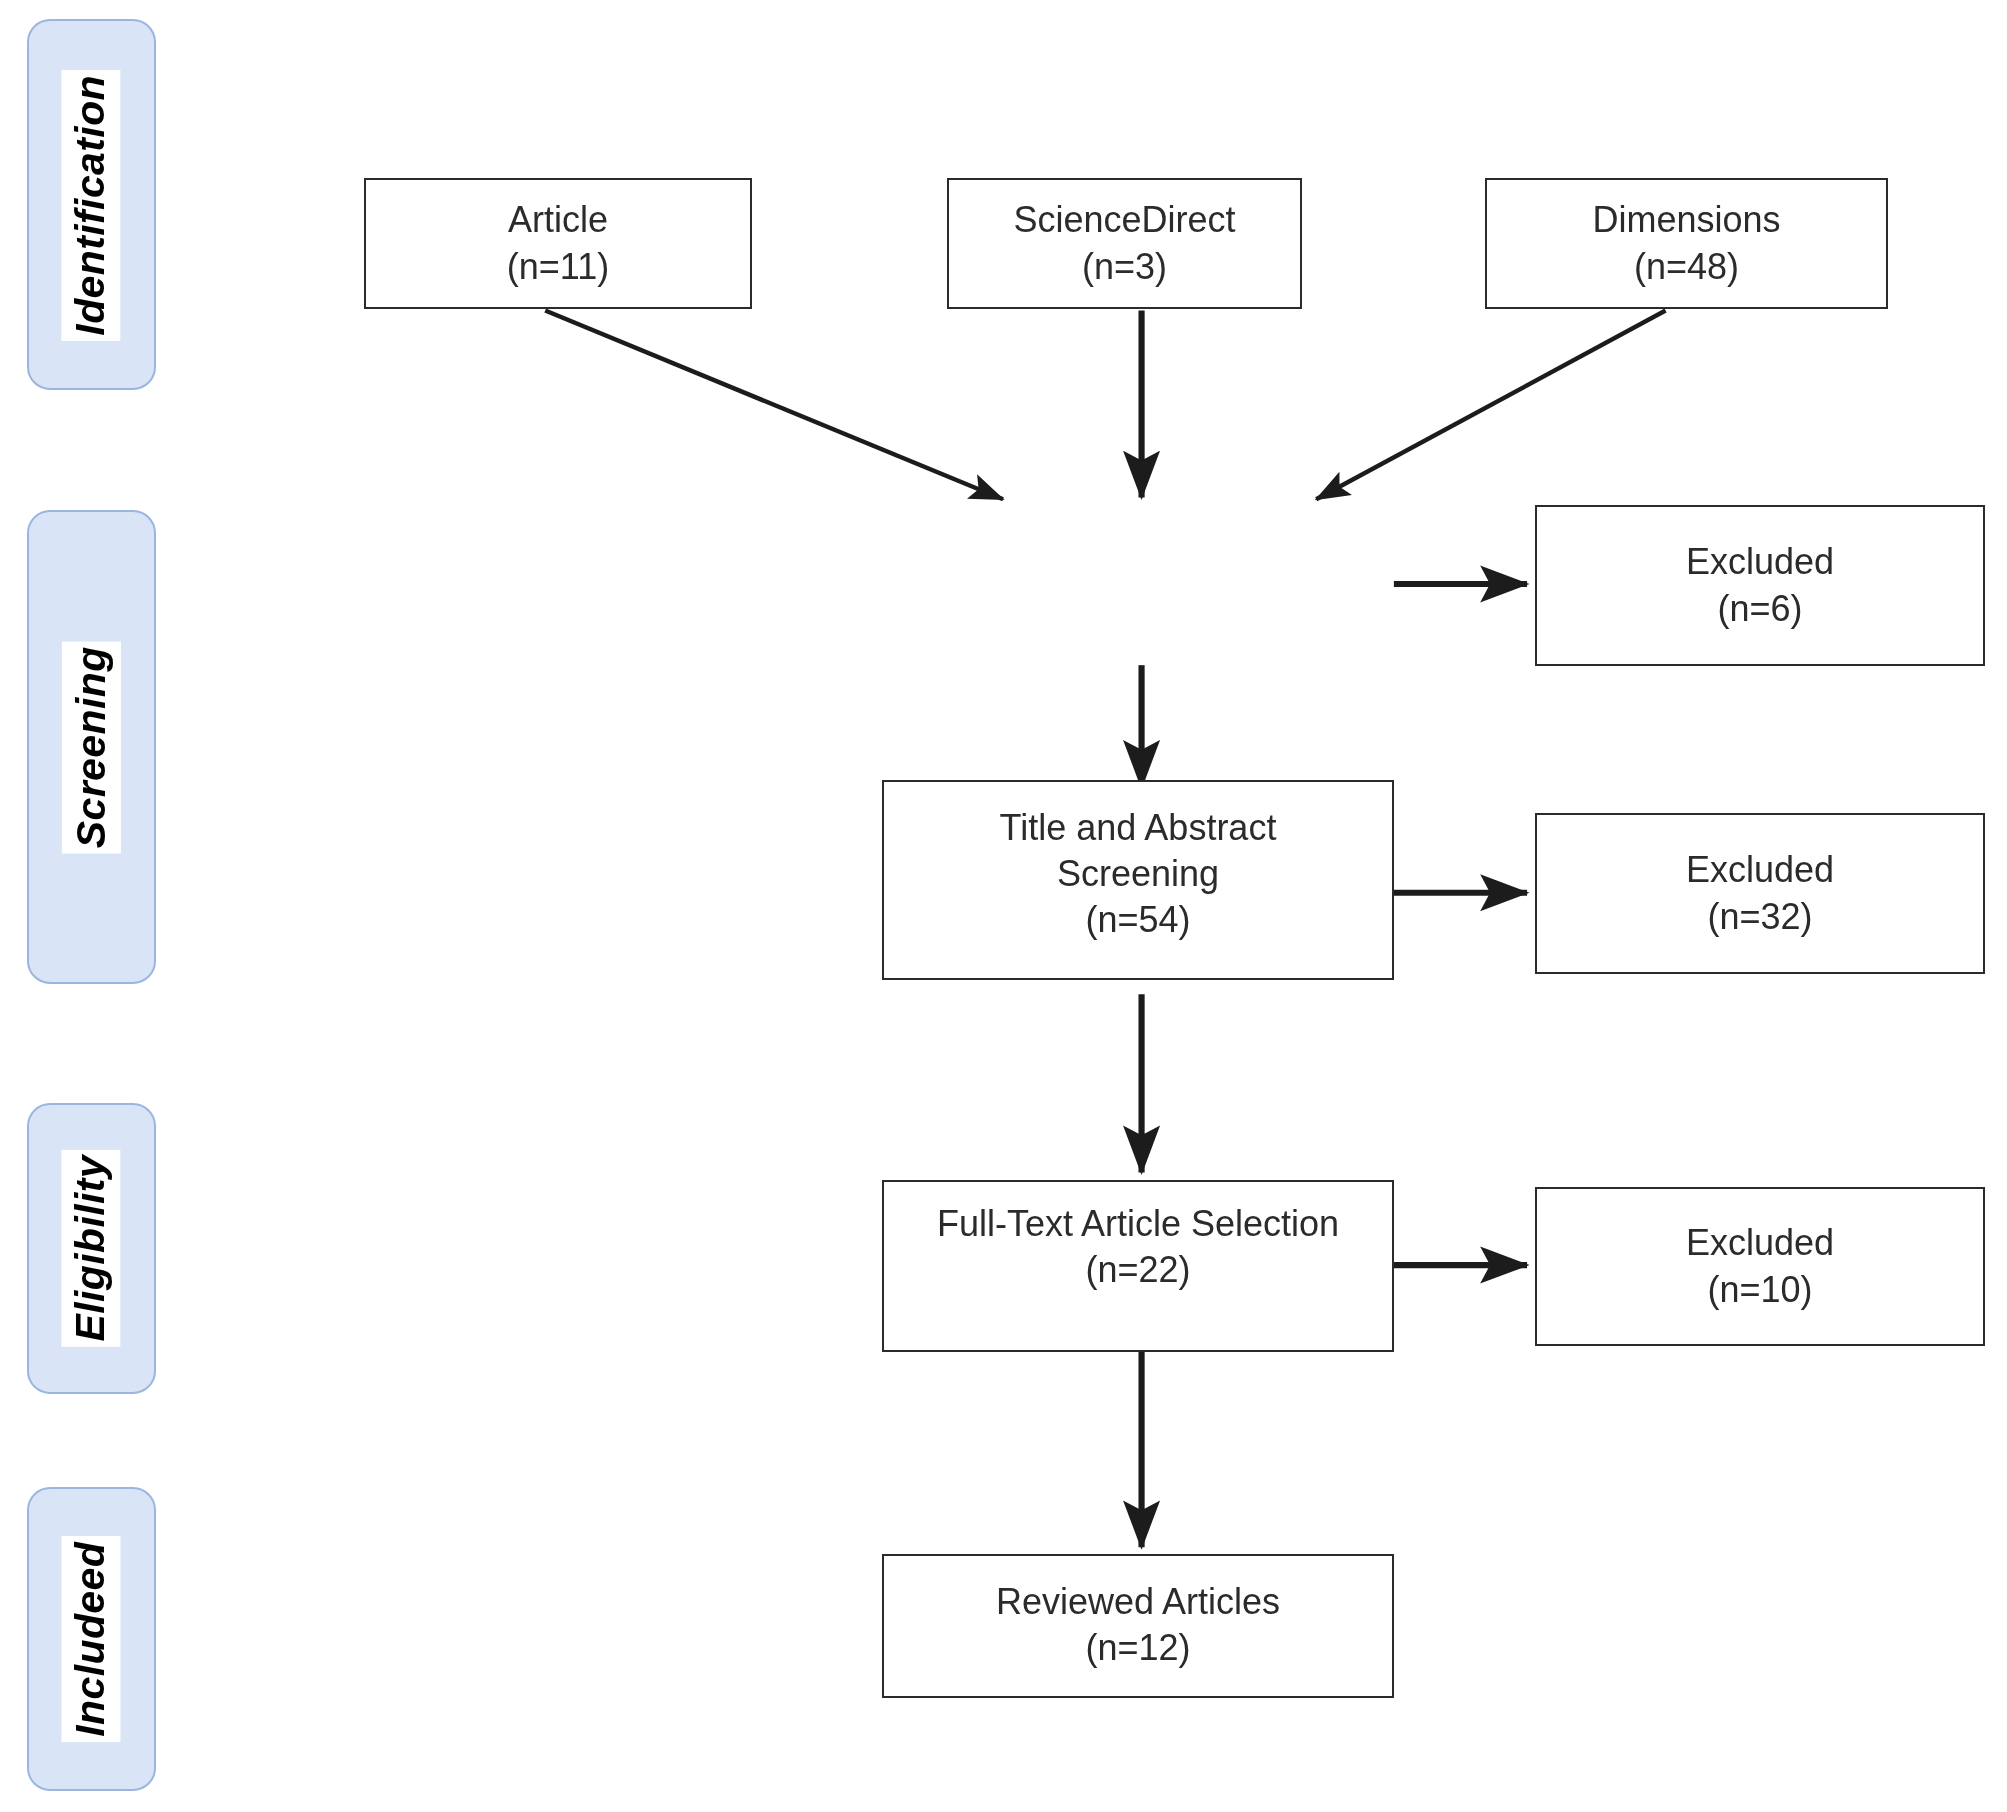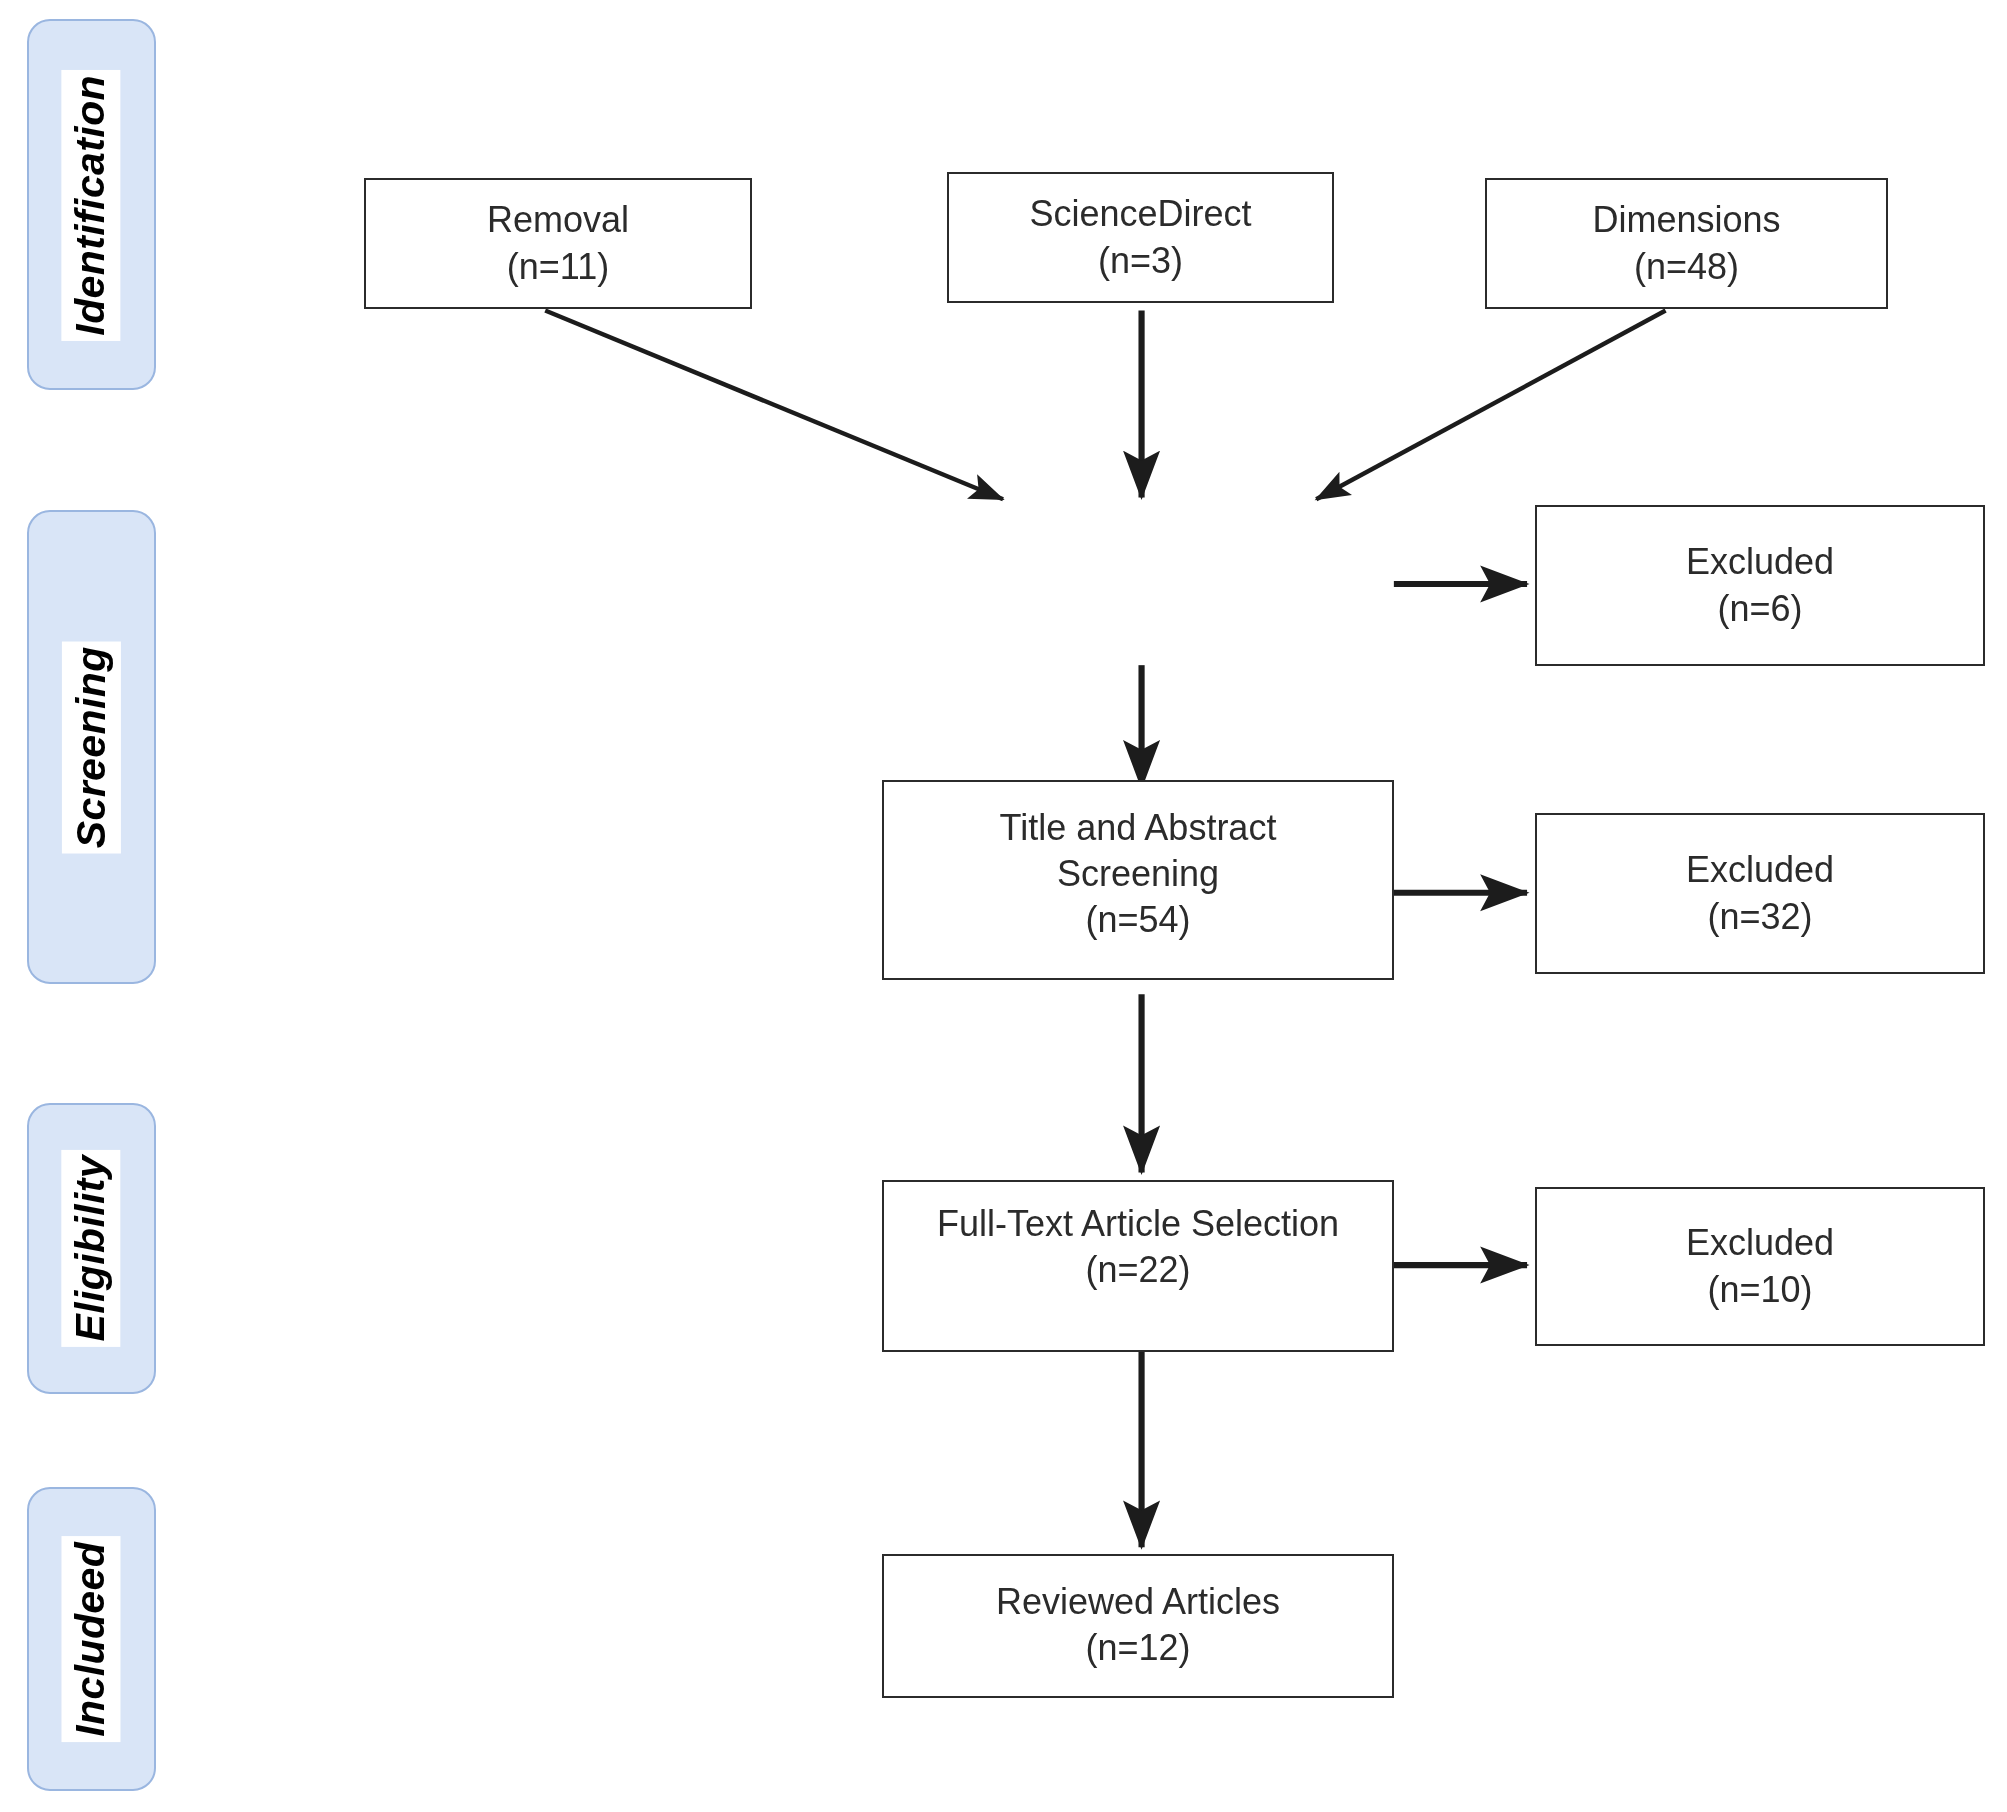--- a/index.html
+++ b/index.html
@@ -116,25 +116,25 @@
 
   <div class="stage-pill" style="left:26.5px; top:1103px; width:129px; height:291px;">
     <span class="stage-label">Eligibility</span>
   </div>
 
   <div class="stage-pill" style="left:26.5px; top:1487px; width:129px; height:304px;">
     <span class="stage-label">Includeed</span>
   </div>
 
   <div class="node" style="left:364px; top:178px; width:388px; height:131px;">
-    <span class="node-line">Removal</span>
+    <span class="node-line">Article</span>
     <span class="node-line">(n=11)</span>
   </div>
 
-  <div class="node" style="left:947px; top:172px; width:387px; height:131px;">
+  <div class="node" style="left:947px; top:178px; width:355px; height:131px;">
     <span class="node-line">ScienceDirect</span>
     <span class="node-line">(n=3)</span>
   </div>
 
   <div class="node" style="left:1485px; top:178px; width:403px; height:131px;">
     <span class="node-line">Dimensions</span>
     <span class="node-line">(n=48)</span>
   </div>
 
 

